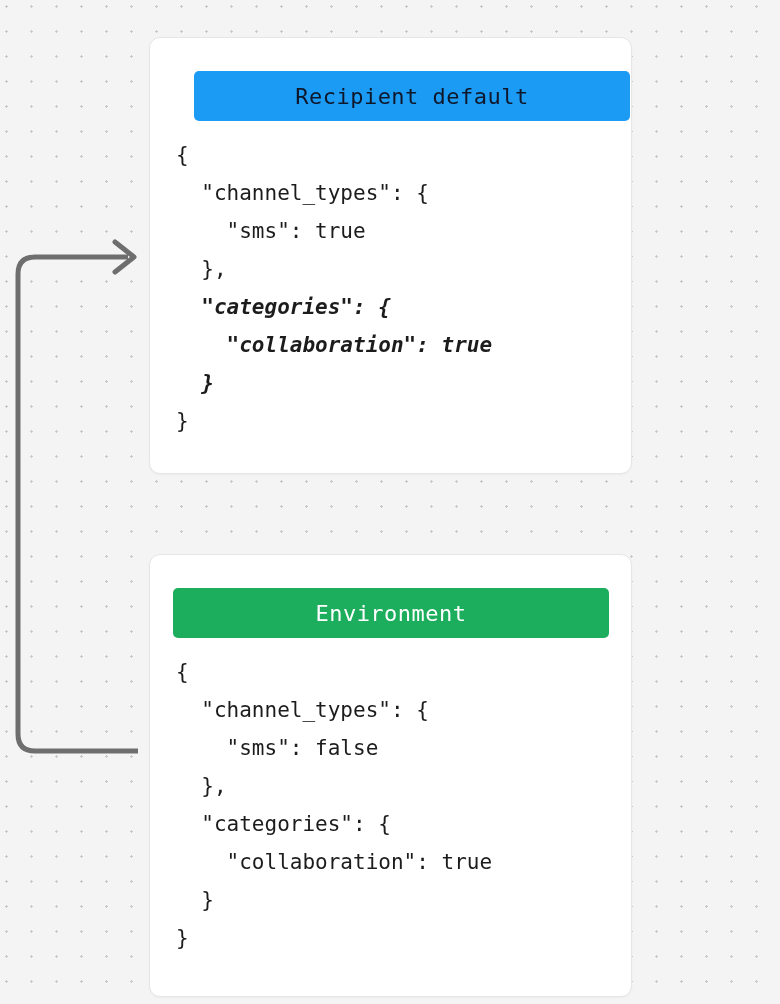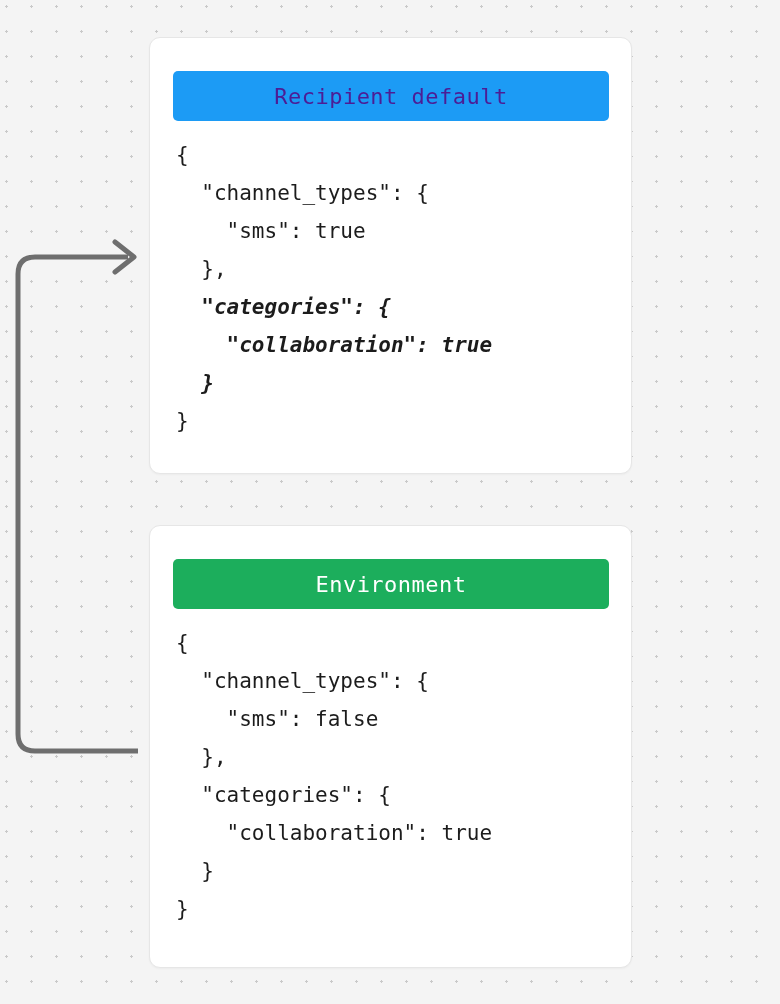--- a/index.html
+++ b/index.html
@@ -44,21 +44,21 @@
     border: 1px solid #e6e6e6;
     border-radius: 11px;
     box-sizing: border-box;
     box-shadow: 0 1px 2px rgba(0,0,0,0.035);
   }
   #card-recipient-default {
     top: 37px;
     height: 437px;
   }
   #card-environment {
-    top: 525px;
+    top: 554px;
     height: 443px;
     padding-left: 21px;
   }
 
   .card-header {
     position: absolute;
     left: 23px;
     top: 33px;
     width: 436px;
     height: 50px;
@@ -99,21 +99,21 @@
 <body style="background-color: rgb(244, 244, 244); background-image: radial-gradient(circle, rgb(201, 201, 201) 1.1px, transparent 1.2px); background-size: 25px 25px;">
 
 <div id="canvas">
 
   <svg class="connector" viewBox="0 0 170 560" width="170" height="560" xmlns="http://www.w3.org/2000/svg">
     <path d="M 138 531 L 35 531 Q 18 531 18 514 L 18 54 Q 18 37 35 37 L 128 37" fill="none" stroke="#6e6e6e" stroke-width="5" stroke-linecap="butt" stroke-linejoin="round"></path>
     <path d="M 115 22 L 134 37 L 115 52" fill="none" stroke="#6e6e6e" stroke-width="5" stroke-linecap="round" stroke-linejoin="round"></path>
   </svg>
 
   <div class="card" id="card-recipient-default">
-    <div class="card-header header-blue" style="background: rgb(28, 155, 245); color: #4c1d95;">
+    <div class="card-header header-blue" style="background: rgb(28, 155, 245); color: #0f172a; margin-left: 21px;">
       <span>Recipient default</span>
     </div>
     <div class="code-block" id="code-recipient-default"><div class="code-line">{</div><div class="code-line">  "channel_types": {</div><div class="code-line">    "sms": true</div><div class="code-line">  },</div><div class="code-line emphasis">  "categories": {</div><div class="code-line emphasis">    "collaboration": true</div><div class="code-line emphasis">  }</div><div class="code-line">}</div></div>
   </div>
 
   <div class="card" id="card-environment">
     <div class="card-header header-green" style="background: rgb(28, 174, 92); color: rgb(255, 255, 255);">
       <span>Environment</span>
     </div>
     <div class="code-block" id="code-environment"><div class="code-line">{</div><div class="code-line">  "channel_types": {</div><div class="code-line">    "sms": false</div><div class="code-line">  },</div><div class="code-line">  "categories": {</div><div class="code-line">    "collaboration": true</div><div class="code-line">  }</div><div class="code-line">}</div></div>

